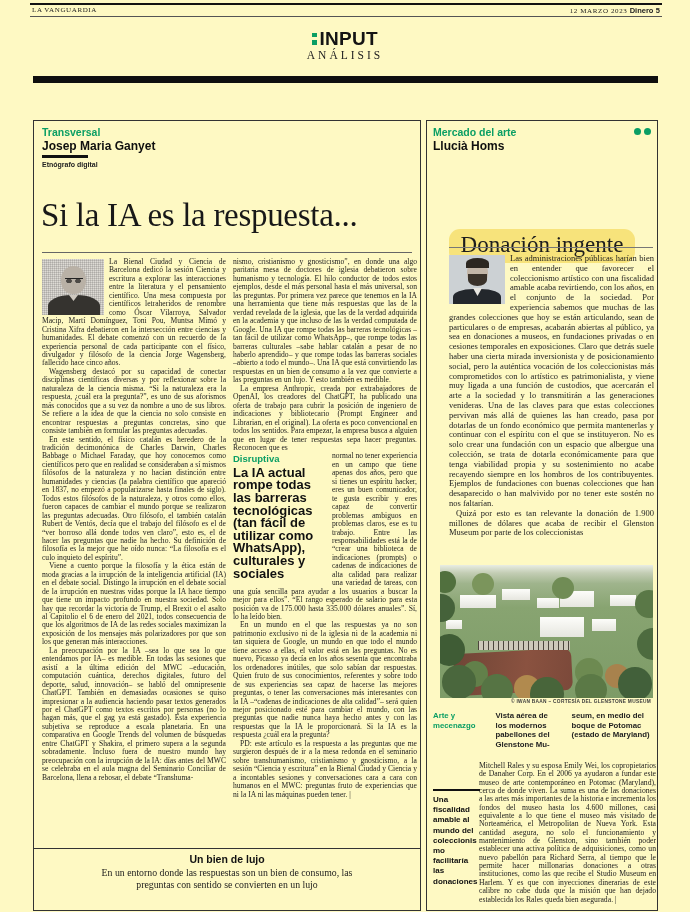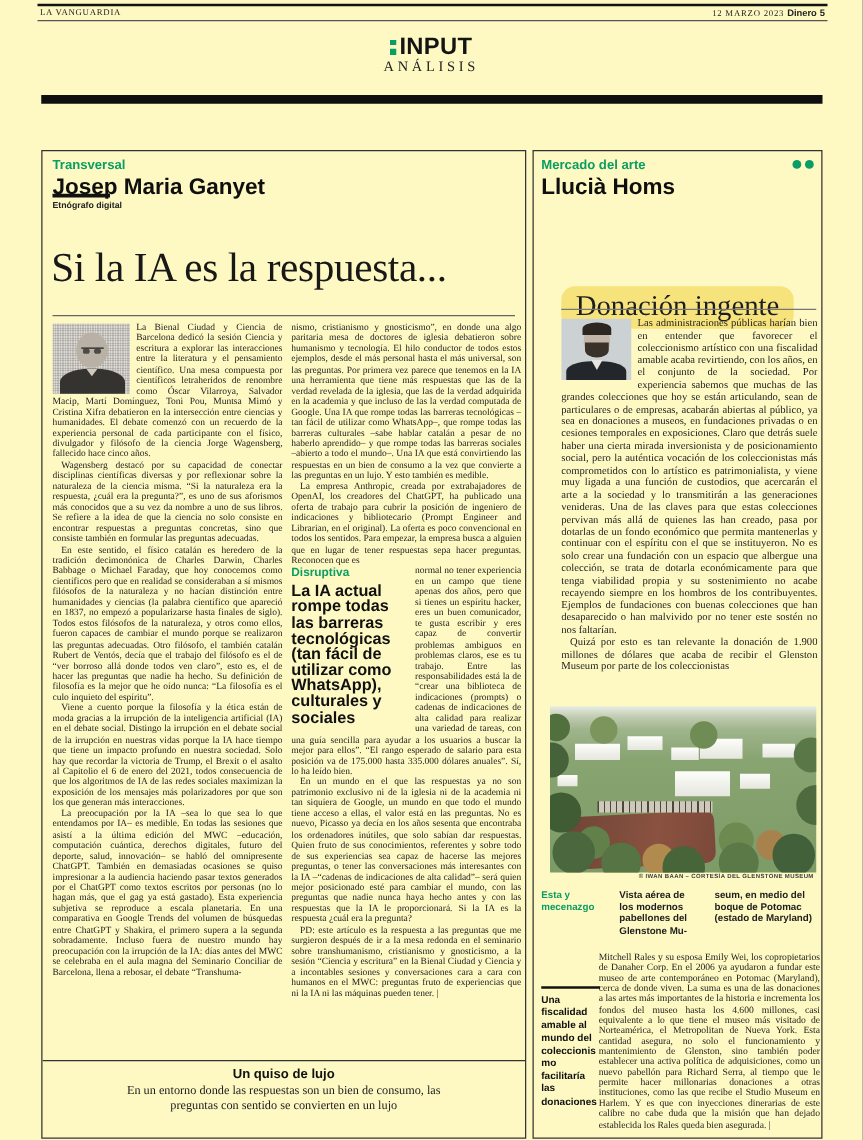--- a/index.html
+++ b/index.html
@@ -28,21 +28,21 @@
               letter-spacing:.3px; color:#141414; line-height:18px; }
   .mh-sub { font-size:11.5px; letter-spacing:3px; color:#222; margin-top:1px; }
 
   .thickbar { top:76px; left:33px; width:625px; height:7px; background:#0f0f0f; }
 
   
   .lbox { left:33px; top:120px; width:388px; height:791px; border:1px solid #333; overflow:hidden; }
   .rbox { left:426px; top:120px; width:232px; height:791px; border:1px solid #333; overflow:hidden; }
 
   .kick { font-family:"Liberation Sans",sans-serif; font-weight:bold; font-size:10.5px; color:var(--green); }
-  .auth { font-family:"Liberation Sans",sans-serif; font-weight:bold; font-size:18px; color:#0f0f0f; }
+  .auth { font-family:"Liberation Sans",sans-serif; font-weight:bold; font-size:12px; color:#0f0f0f; }
   .authline { width:46px; height:3px; background:#111; }
   .role { font-family:"Liberation Sans",sans-serif; font-weight:bold; font-size:7px; color:#222; }
 
   .hl1 { font-size:33px; color:#181818; letter-spacing:-.3px; }
   .hlrule { left:8px; right:8px; top:131px; height:1px; background:#666; }
 
   .col { width:184px; height:589px; overflow:hidden; font-size:7.6px; line-height:8.45px;
          text-align:justify; color:#1b1b1b; }
   .col p { margin:0; }
   .col p + p, .col .ind { text-indent:7px; }
@@ -200,21 +200,21 @@
         <div class="pqk">Disruptiva</div>
         <div class="pqt">La IA actual rompe todas las barreras tecnológicas (tan fácil de utilizar como WhatsApp), culturales y sociales</div>
       </aside>
       <p class="ni">normal no tener experiencia en un campo que tiene apenas dos años, pero que si tienes un espíritu hacker, eres un buen comunicador, te gusta escribir y eres capaz de convertir problemas ambiguos en problemas claros, ese es tu trabajo. Entre las responsabilidades está la de “crear una biblioteca de indicaciones (prompts) o cadenas de indicaciones de alta calidad para realizar una variedad de tareas, con una guía sencilla para ayudar a los usuarios a buscar la mejor para ellos”. “El rango esperado de salario para esta posición va de 175.000 hasta 335.000 dólares anuales”. Sí, lo ha leído bien.</p>
       <p>En un mundo en el que las respuestas ya no son patrimonio exclusivo ni de la iglesia ni de la academia ni tan siquiera de Google, un mundo en que todo el mundo tiene acceso a ellas, el valor está en las preguntas. No es nuevo, Picasso ya decía en los años sesenta que encontraba los ordenadores inútiles, que solo sabían dar respuestas. Quien fruto de sus conocimientos, referentes y sobre todo de sus experiencias sea capaz de hacerse las mejores preguntas, o tener las conversaciones más interesantes con la IA –“cadenas de indicaciones de alta calidad”– será quien mejor posicionado esté para cambiar el mundo, con las preguntas que nadie nunca haya hecho antes y con las respuestas que la IA le proporcionará. Si la IA es la respuesta ¿cuál era la pregunta?</p>
       <p>PD: este artículo es la respuesta a las preguntas que me surgieron después de ir a la mesa redonda en el seminario sobre transhumanismo, cristianismo y gnosticismo, a la sesión “Ciencia y escritura” en la Bienal Ciudad y Ciencia y a incontables sesiones y conversaciones cara a cara con humanos en el MWC: preguntas fruto de experiencias que ni la IA ni las máquinas pueden tener. |</p>
     </div>
 
     <div class="abs footrule"></div>
     <div class="abs foot">
-      <div class="foot-title">Un quiso de lujo</div>
+      <div class="foot-title">Un bien de lujo</div>
       <div class="foot-text">En un entorno donde las respuestas son un bien de consumo, las preguntas con sentido se convierten en un lujo</div>
     </div>
   </div>
 
   <div class="abs rbox">
     <div class="abs kick" style="left:6px;top:5px;">Mercado del arte</div>
     <div class="abs dots">
         <i></i>
         <i></i>
       </div>
@@ -240,21 +240,21 @@
 
     <div class="photo">
       <div class="ph-field"></div>
       <div class="ph-bldgs"></div>
       <div class="ph-gallery"></div>
       <div class="ph-trees"></div>
     </div>
     <div class="abs credit">© IWAN BAAN – CORTESÍA DEL GLENSTONE MUSEUM</div>
 
     <div class="abs caprow">
-      <div class="capkick">Esta y mecenazgo</div>
+      <div class="capkick">Arte y mecenazgo</div>
       <div class="cap1">Vista aérea de los modernos pabellones del Glenstone Mu-</div>
       <div class="cap2">seum, en medio del boque de Potomac (estado de Maryland)</div>
     </div>
 
     <div class="abs rbottom">
       <div class="pq2">Una fiscalidad amable al mundo del coleccionismo facilitaría las donaciones</div>
       <div class="rbody2">
         <p>Mitchell Rales y su esposa Emily Wei, los copropietarios de Danaher Corp. En el 2006 ya ayudaron a fundar este museo de arte contemporáneo en Potomac (Maryland), cerca de donde viven. La suma es una de las donaciones a las artes más importantes de la historia e incrementa los fondos del museo hasta los 4.600 millones, casi equivalente a lo que tiene el museo más visitado de Norteamérica, el Metropolitan de Nueva York. Esta cantidad asegura, no solo el funcionamiento y mantenimiento de Glenston, sino también poder establecer una activa política de adquisiciones, como un nuevo pabellón para Richard Serra, al tiempo que le permite hacer millonarias donaciones a otras instituciones, como las que recibe el Studio Museum en Harlem. Y es que con inyecciones dinerarias de este calibre no cabe duda que la misión que han dejado establecida los Rales queda bien asegurada. |</p>
       </div>
     </div>

